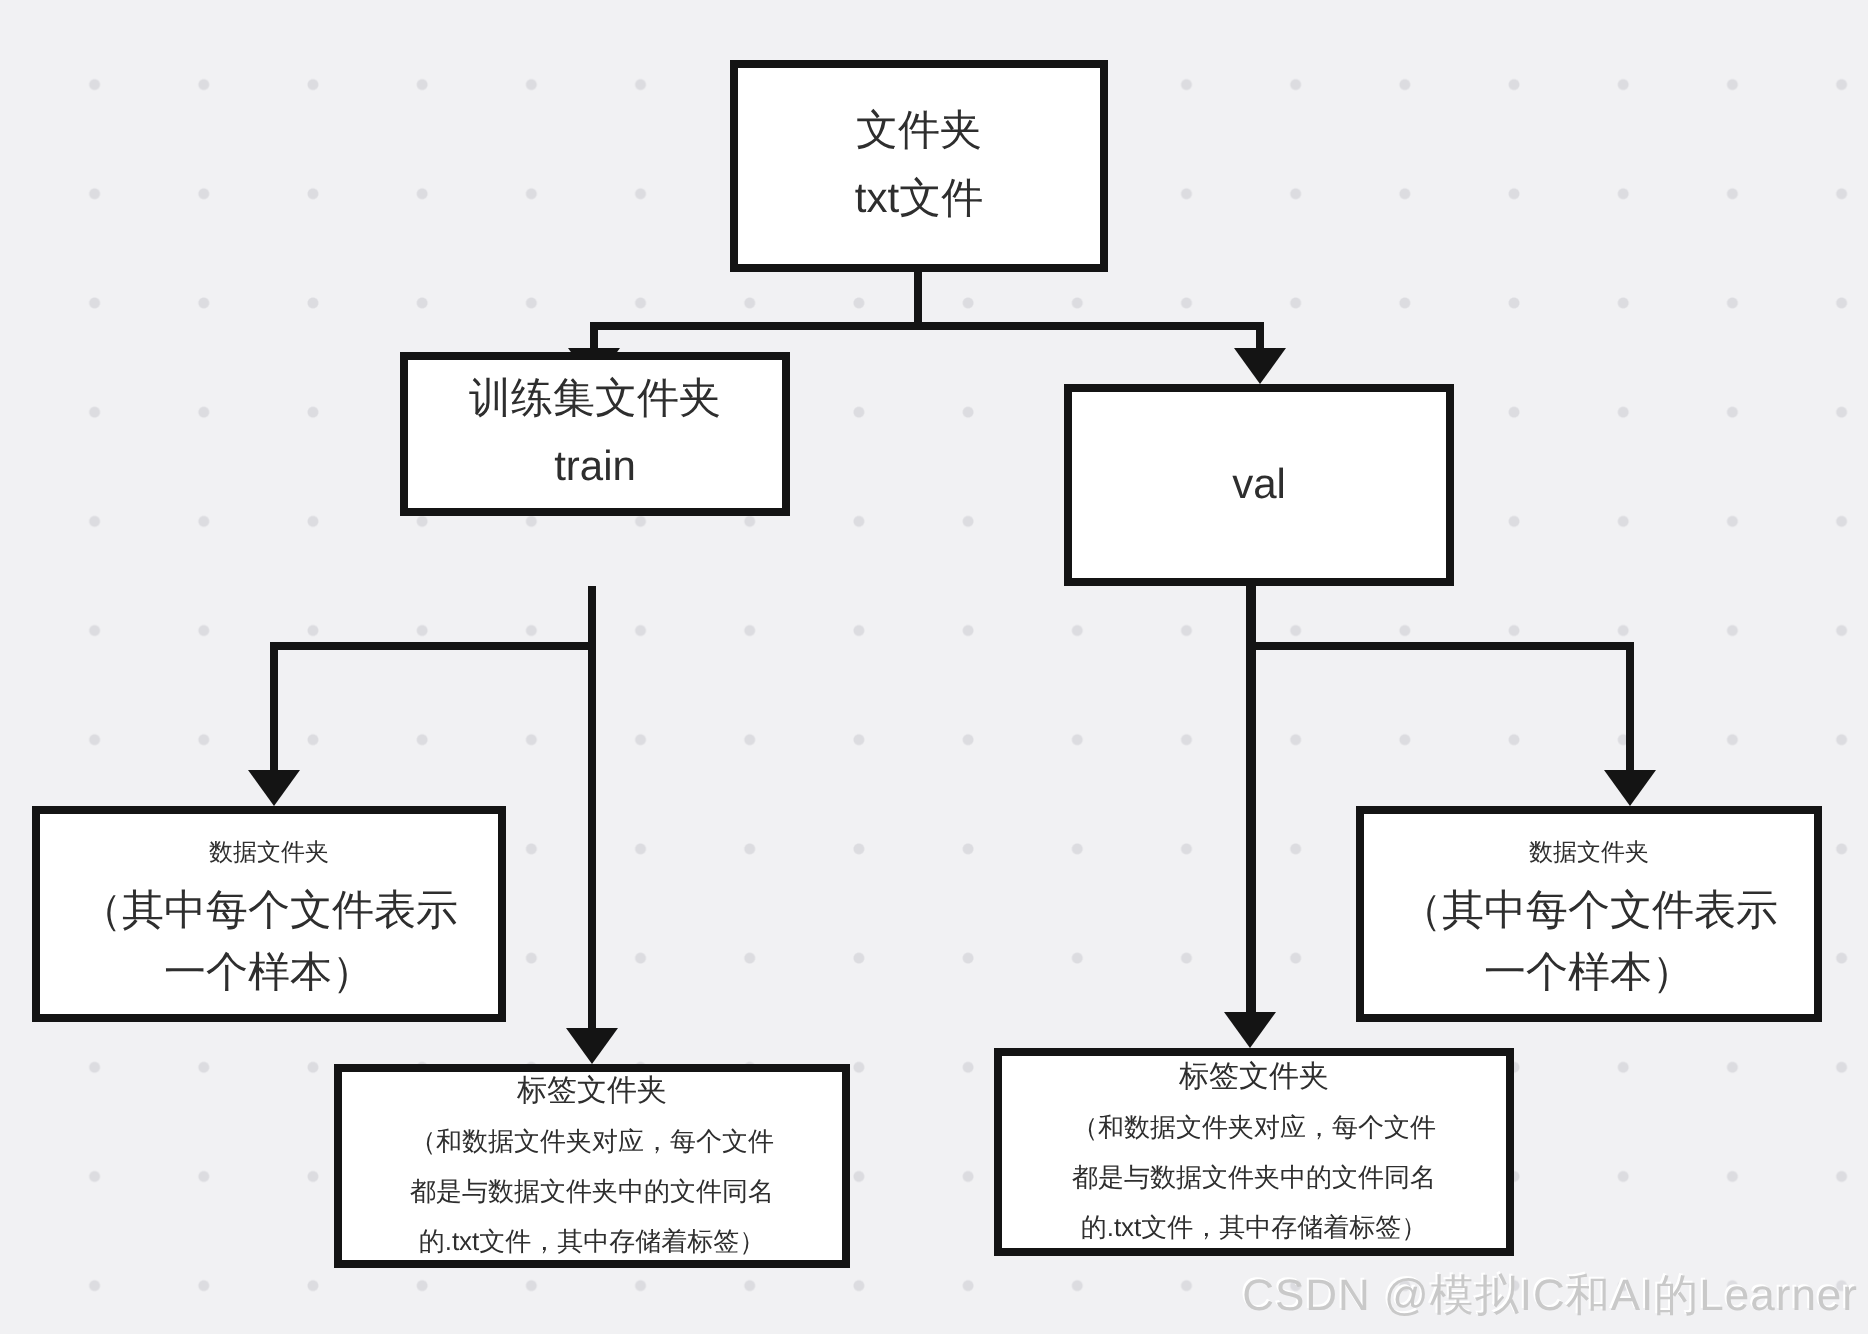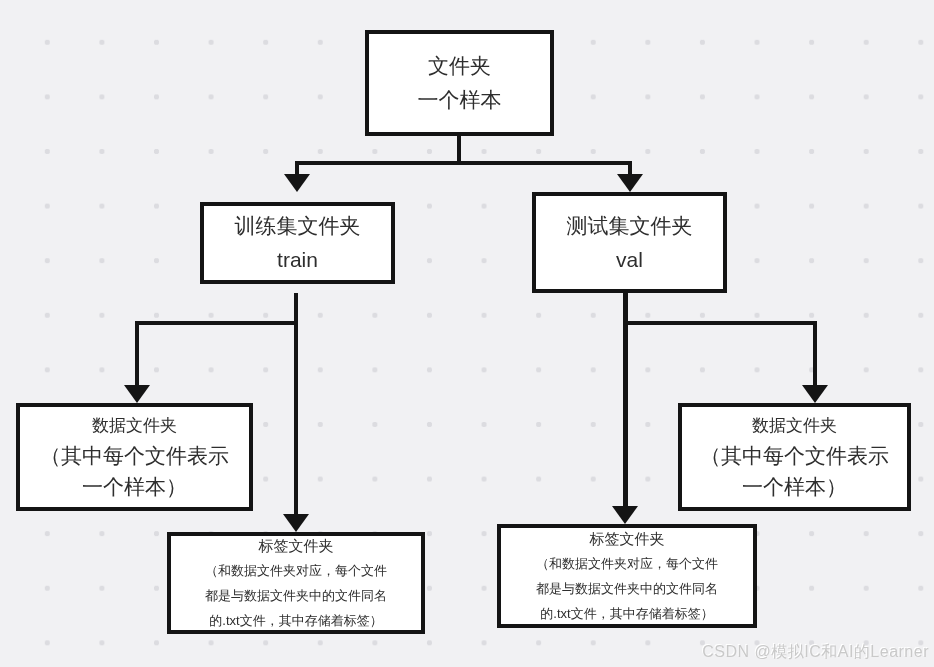--- a/index.html
+++ b/index.html
@@ -20,35 +20,35 @@
     border:4px solid #141414;
     color:#2e2e2e;
     display:flex;
     flex-direction:column;
     align-items:center;
     justify-content:center;
     text-align:right;
     white-space:nowrap;
   }
   .box-main .nl{font-size:21px;line-height:34px;}
-  .box-data .nt{font-size:17px;line-height:28px;}
+  .box-data .nt{font-size:12px;line-height:28px;}
   .box-data .nl{font-size:21px;line-height:31px;}
   .box-label .nt{font-size:15px;line-height:24px;}
   .box-label .nl{font-size:13px;line-height:25px;}
   .line{position:absolute;background:#141414;}
   .arrow{
     position:absolute;width:0;height:0;
     border-left:13px solid transparent;
     border-right:13px solid transparent;
     border-top:18px solid #141414;
   }
   .watermark{
     position:absolute;
     right:5px;bottom:4px;
-    font-size:16px;
+    font-size:22px;
     color:#c9c9c9;
     text-shadow:-1px -1px 0 #ffffff;
     letter-spacing:0.5px;
   }
 </style>
 </head>
 <body>
 
 <div class="canvas">
 
@@ -66,30 +66,29 @@
   <div class="arrow" style="left:124px;top:385px;"></div>
 
   <div class="line" style="left:623px;top:293px;width:5px;height:214px;"></div>
   <div class="arrow" style="left:612px;top:506px;"></div>
   <div class="line" style="left:623px;top:321px;width:194px;height:4px;"></div>
   <div class="line" style="left:813px;top:321px;width:4px;height:65px;"></div>
   <div class="arrow" style="left:802px;top:385px;"></div>
 
   <div class="node box-main" style="left:365px;top:30px;width:189px;height:106px;">
     <div class="nl">文件夹</div>
-    <div class="nl">一个样本</div>
+    <div class="nl">txt文件</div>
   </div>
 
-  <div class="node box-main" style="left:200px;top:202px;width:195px;height:82px;">
+  <div class="node box-main" style="left:200px;top:176px;width:195px;height:82px;">
     <div class="nl">训练集文件夹</div>
     <div class="nl">train</div>
   </div>
 
   <div class="node box-main" style="left:532px;top:192px;width:195px;height:101px;">
-    <div class="nl">测试集文件夹</div>
     <div class="nl">val</div>
   </div>
 
   <div class="node box-data" style="left:16px;top:403px;width:237px;height:108px;">
     <div class="nt">数据文件夹</div>
     <div class="nl">（其中每个文件表示</div>
     <div class="nl">一个样本）</div>
   </div>
 
   <div class="node box-label" style="left:167px;top:532px;width:258px;height:102px;">

